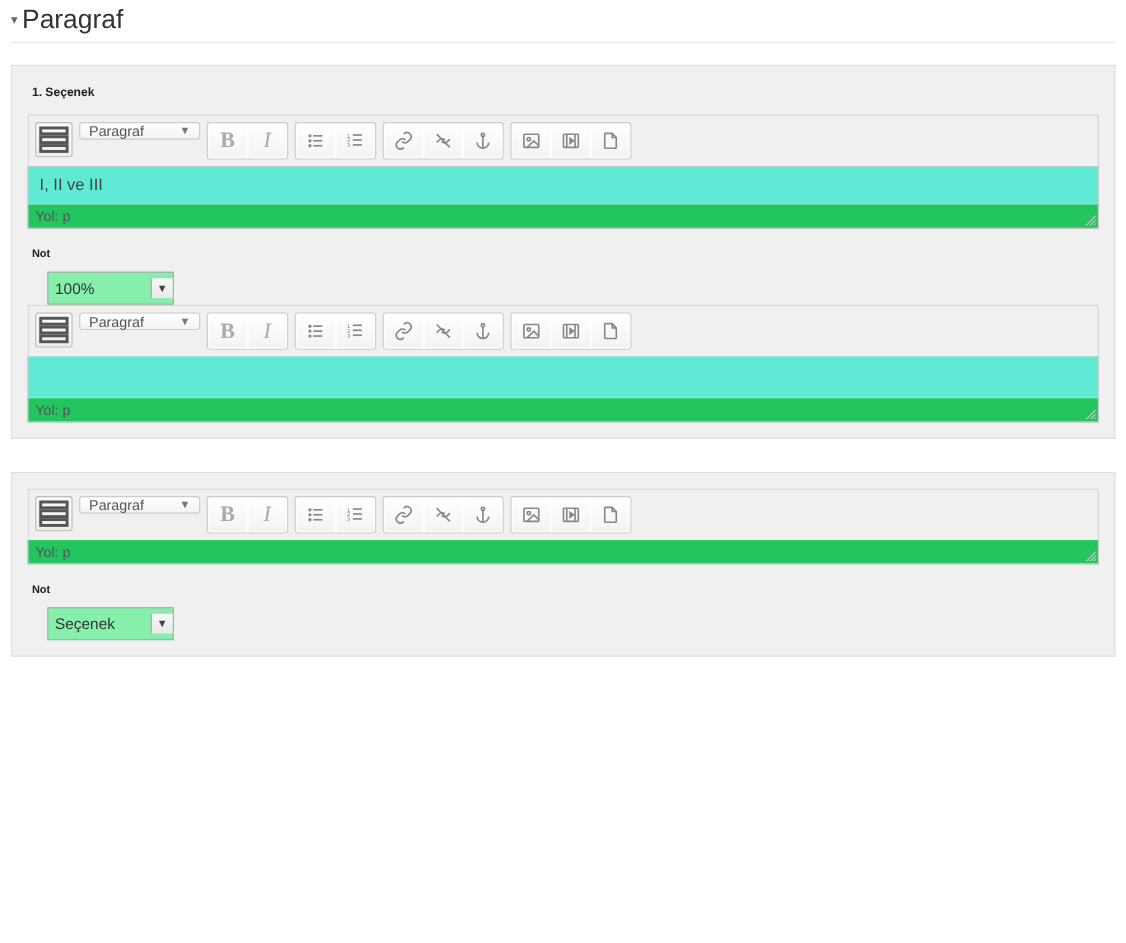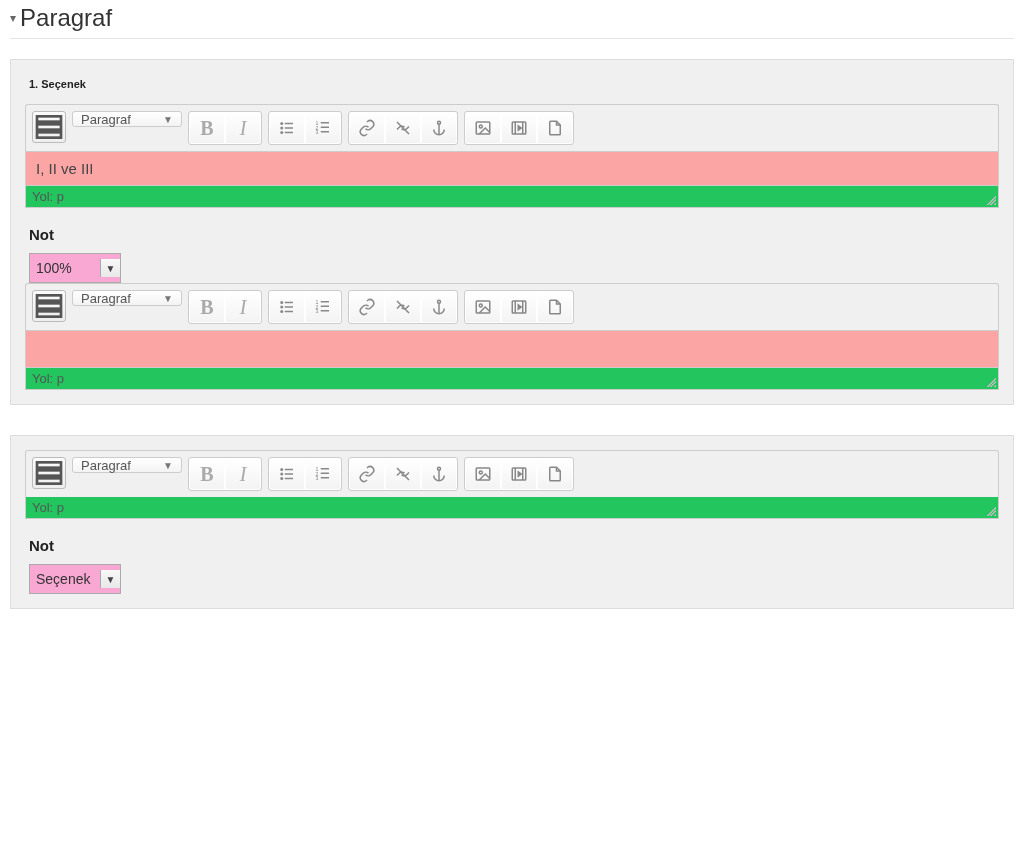--- a/index.html
+++ b/index.html
@@ -32,21 +32,21 @@
     margin-bottom: 30px;
   }
   .panel-title {
     font-weight: bold;
     font-size: 11px;
     margin: 4px 0 14px 4px;
     color: #222;
   }
   .sub-label {
     font-weight: bold;
-    font-size: 15px;
+    font-size: 10px;
     margin: 18px 0 10px 4px;
     color: #222;
   }
   
   .toolbar {
     display: flex;
     gap: 6px;
     flex-wrap: wrap;
     background: #f0f0f0;
     border: 1px solid #ccc;
@@ -88,21 +88,21 @@
     border:1px solid #ccc; border-radius:3px;
     background: linear-gradient(#fff,#f3f3f3);
     height:16px;
     padding:0 8px; gap:8px; cursor:pointer;
     font-size:13px; color:#555;
     min-width:110px;
     justify-content:space-between;
   }
   .format-select-wrap .chev { font-size:10px; color:#777; }
   .editor-body {
-    background:#fca5a5;
+    background:#5eead4;
     border:1px solid #ccc;
     min-height:34px;
     padding:8px 10px;
     font-size:15px;
     color:#444;
   }
   .editor-path {
     background:#22c55e;
     border:1px solid #ccc; border-top:none;
     font-size:13px;
@@ -115,29 +115,30 @@
     width:12px; height:12px;
   }
   .resize-grip::before {
     content:"";
     position:absolute; inset:0;
     background:
       linear-gradient(135deg, transparent 60%, #bbb 60% 68%, transparent 68% 75%, #bbb 75% 83%, transparent 83% 90%, #bbb 90% 98%, transparent 98%);
   }
   .grade-select {
     border:1px solid #aaa;
-    background:#f9a8d4;
+    background:#86efac;
     font-size:14px;
     padding:5px 6px;
-    width:92px;
+    width:115px;
     height:30px;
     display:flex;
     align-items:center;
     justify-content:space-between;
     cursor:pointer;
+    margin-left:14px;
   }
   .grade-select .arrow-box {
     border-left:1px solid #aaa;
     width:20px; height:100%;
     display:flex; align-items:center; justify-content:center;
     margin-right:-6px;
     color:#444; font-size:10px;
     background:linear-gradient(#f8f8f8,#e8e8e8);
   }
   .grade-row { margin-left:4px; }

